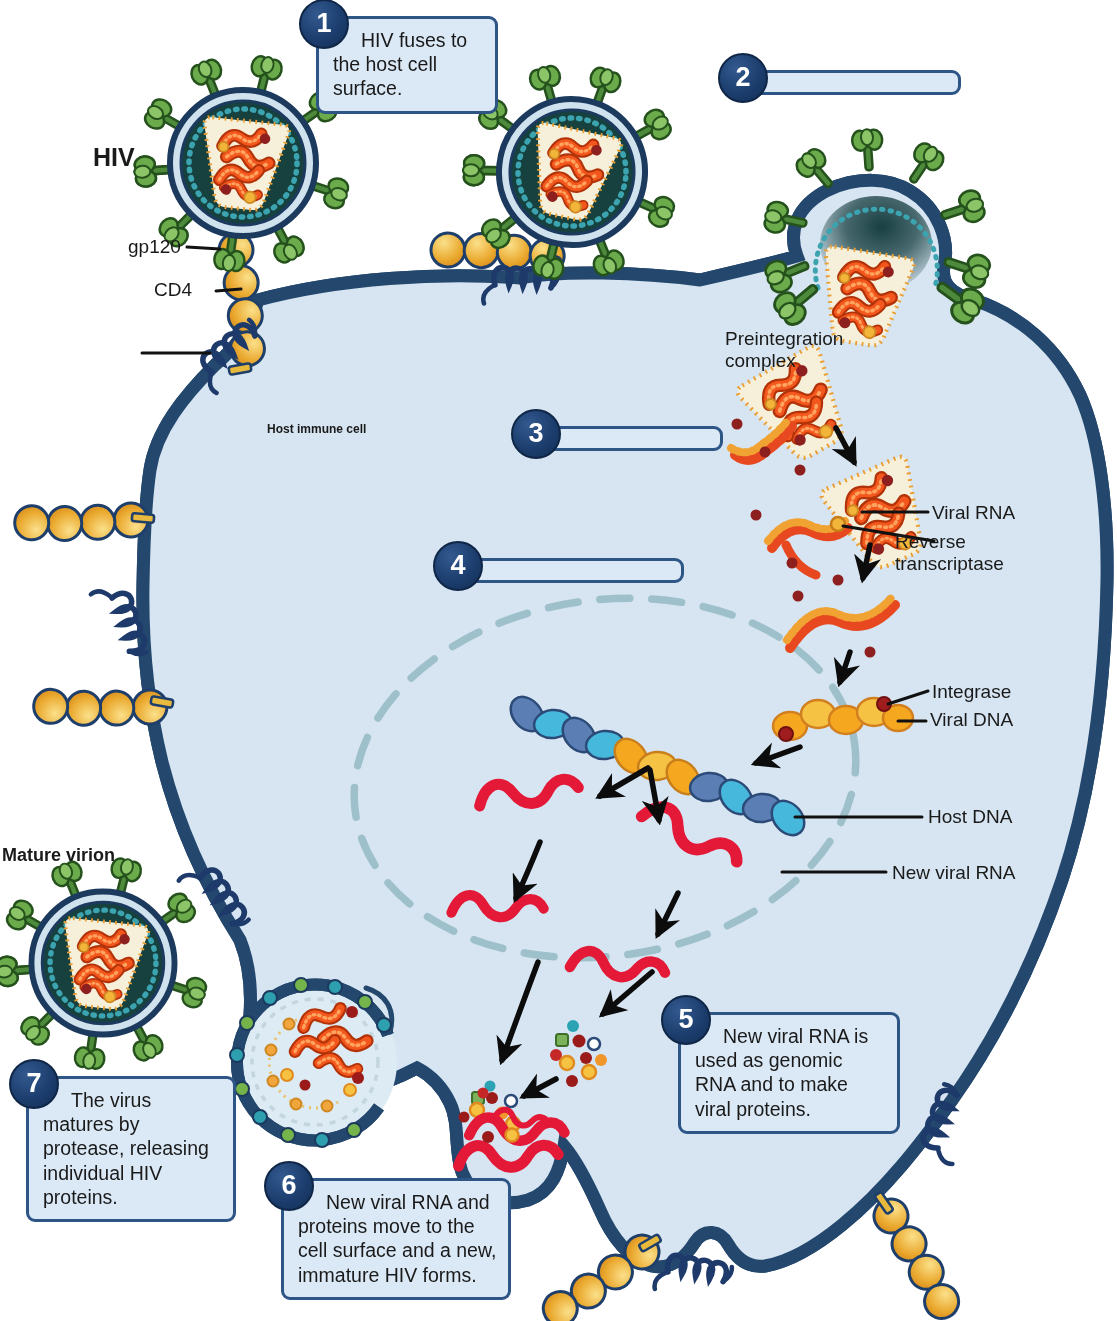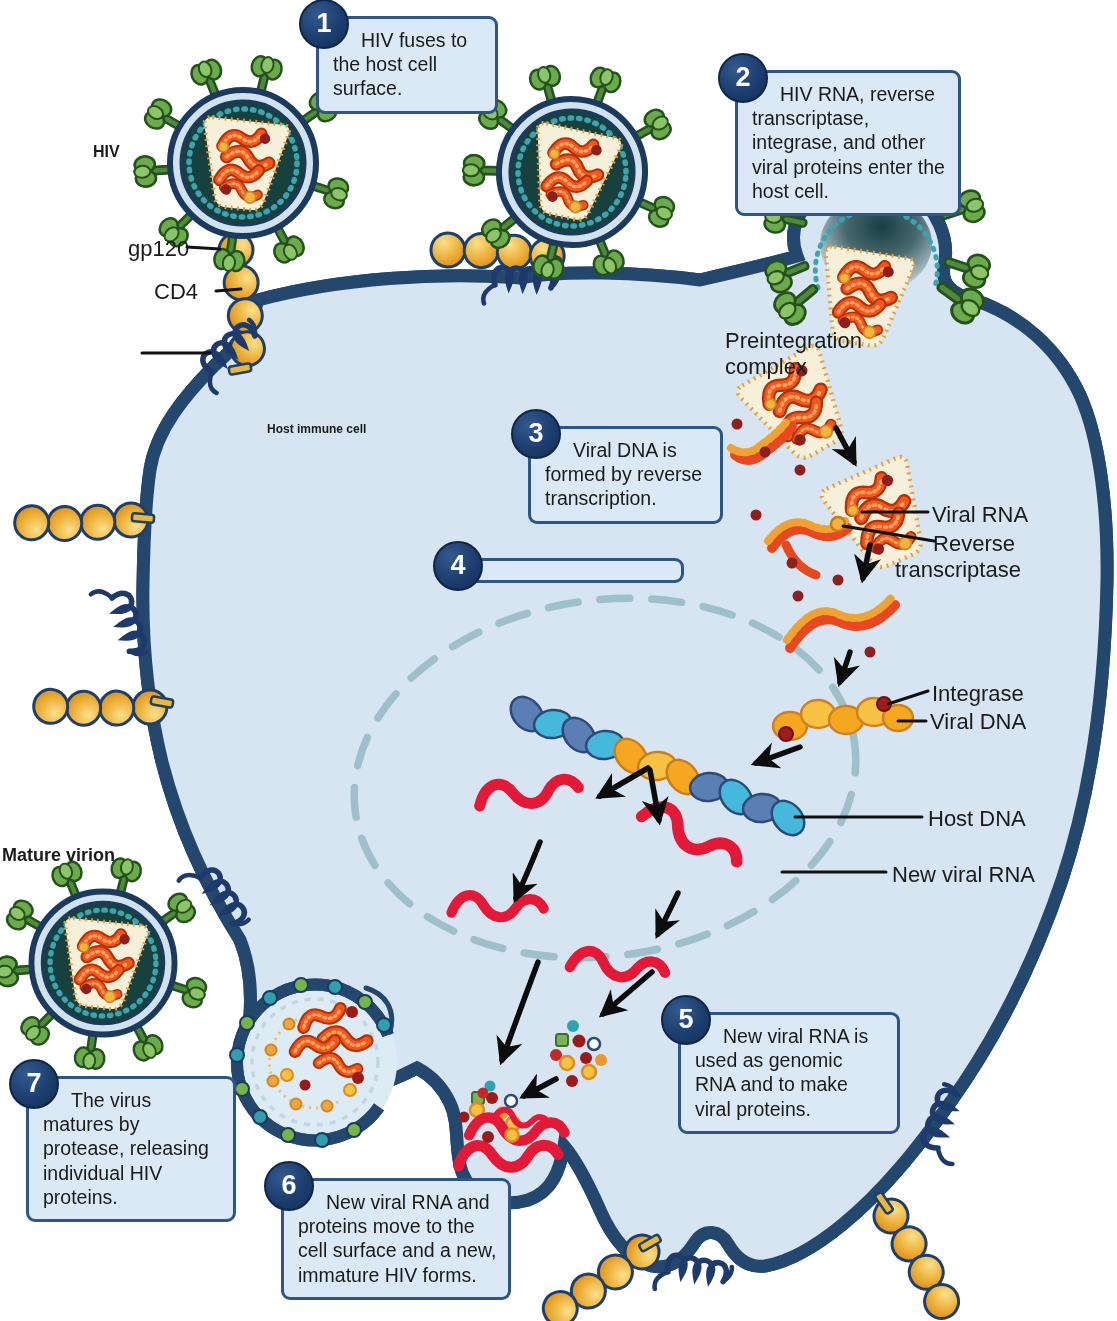--- a/index.html
+++ b/index.html
@@ -6,23 +6,23 @@
   .canvas{position:relative;width:1117px;height:1321px;background:#fff;overflow:hidden;
           font-family:"Liberation Sans",sans-serif;color:#1a1a1a;}
   .art{position:absolute;left:0;top:0;}
   .callout{position:absolute;background:#dbe9f6;border:3px solid #2d5586;border-radius:9px;
            padding:9px 10px 10px 14px;font-size:19.5px;line-height:1.24;z-index:5;}
   .callout .txt{display:block;text-indent:28px;}
   .badge{position:absolute;left:-20px;top:-20px;width:46px;height:46px;border-radius:50%;
          background:radial-gradient(circle at 35% 30%, #33598f 0%, #1c3e6e 55%, #122d55 100%);
          border:2px solid #0f2647;color:#fff;font-weight:bold;font-size:27px;
          display:flex;align-items:center;justify-content:center;z-index:6;}
-  .lbl{position:absolute;font-size:22px;line-height:1.16;z-index:4;white-space:nowrap;}
+  .lbl{position:absolute;font-size:19px;line-height:1.16;z-index:4;white-space:nowrap;}
   .lbl.b{font-weight:bold;}
-  .lbl.r{text-align:right;}
+  .lbl.r{text-align:left;}
 </style>
 </head>
 <body>
 
 <div class="canvas">
 
 <svg class="art" width="1117" height="1321" viewBox="0 0 1117 1321">
   <defs>
     <radialGradient id="gGold" cx="35%" cy="30%" r="75%">
       <stop offset="0%" stop-color="#fbe08a"></stop>
@@ -341,43 +341,41 @@
     <line x1="782" y1="872" x2="886" y2="872"></line>
   </g>
 </svg>
 
 <div class="callout" style="left:316px;top:16px;width:152px;">
   <span class="badge">1</span>
   <span class="txt">HIV fuses to the host cell surface.</span>
 </div>
 <div class="callout" style="left:735px;top:70px;width:196px;">
   <span class="badge">2</span>
-  <span class="txt">HIV RNA, reverse transcriptase, integrase, and other viral proteins enter the host cell.</span>
 </div>
 <div class="callout" style="left:528px;top:426px;width:165px;">
   <span class="badge">3</span>
-  <span class="txt">Viral DNA is formed by reverse transcription.</span>
 </div>
 <div class="callout" style="left:450px;top:558px;width:204px;">
   <span class="badge">4</span>
 </div>
 <div class="callout" style="left:678px;top:1012px;width:192px;">
   <span class="badge">5</span>
   <span class="txt">New viral RNA is used as genomic RNA and to make viral proteins.</span>
 </div>
 <div class="callout" style="left:281px;top:1178px;width:200px;">
   <span class="badge">6</span>
   <span class="txt">New viral RNA and proteins move to the cell surface and a new, immature HIV forms.</span>
 </div>
 <div class="callout" style="left:26px;top:1076px;width:180px;">
   <span class="badge">7</span>
   <span class="txt">The virus matures by protease, releasing individual HIV proteins.</span>
 </div>
 
-<div class="lbl b" style="left:93px;top:143px;font-size:16px;">HIV</div>
+<div class="lbl b" style="left:93px;top:143px;font-size:25px;">HIV</div>
 <div class="lbl" style="left:128px;top:236px;">gp120</div>
 <div class="lbl" style="left:154px;top:279px;">CD4</div>
 <div class="lbl b" style="left:267px;top:423px;font-size:12px;">Host immune cell</div>
 <div class="lbl b" style="left:2px;top:845px;font-size:18px;">Mature virion</div>
 <div class="lbl" style="left:702px;top:328px;margin-left:23px;">
   <span style="display:block">Preintegration</span>
   <span style="display:block">complex</span>
 </div>
 <div class="lbl" style="left:932px;top:502px;">Viral RNA</div>
 <div class="lbl r" style="left:895px;top:531px;width:120px;">

